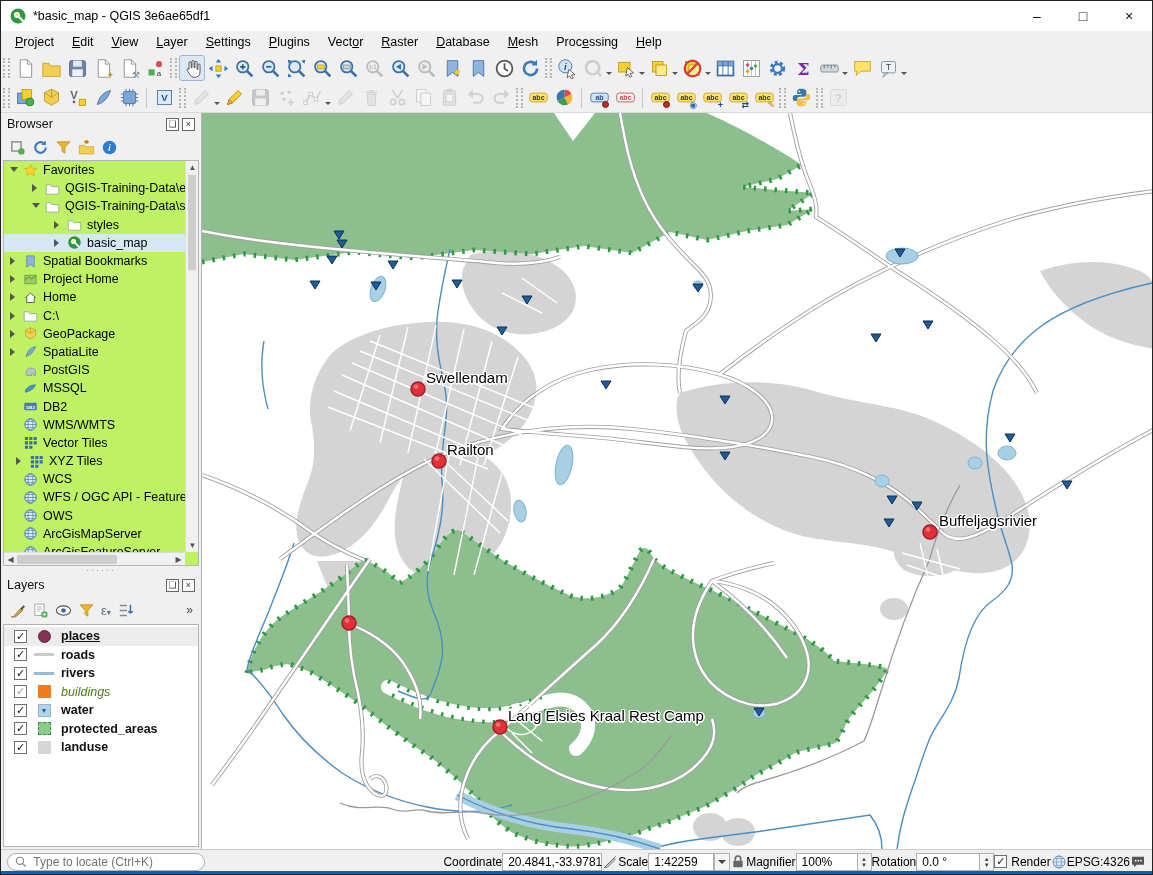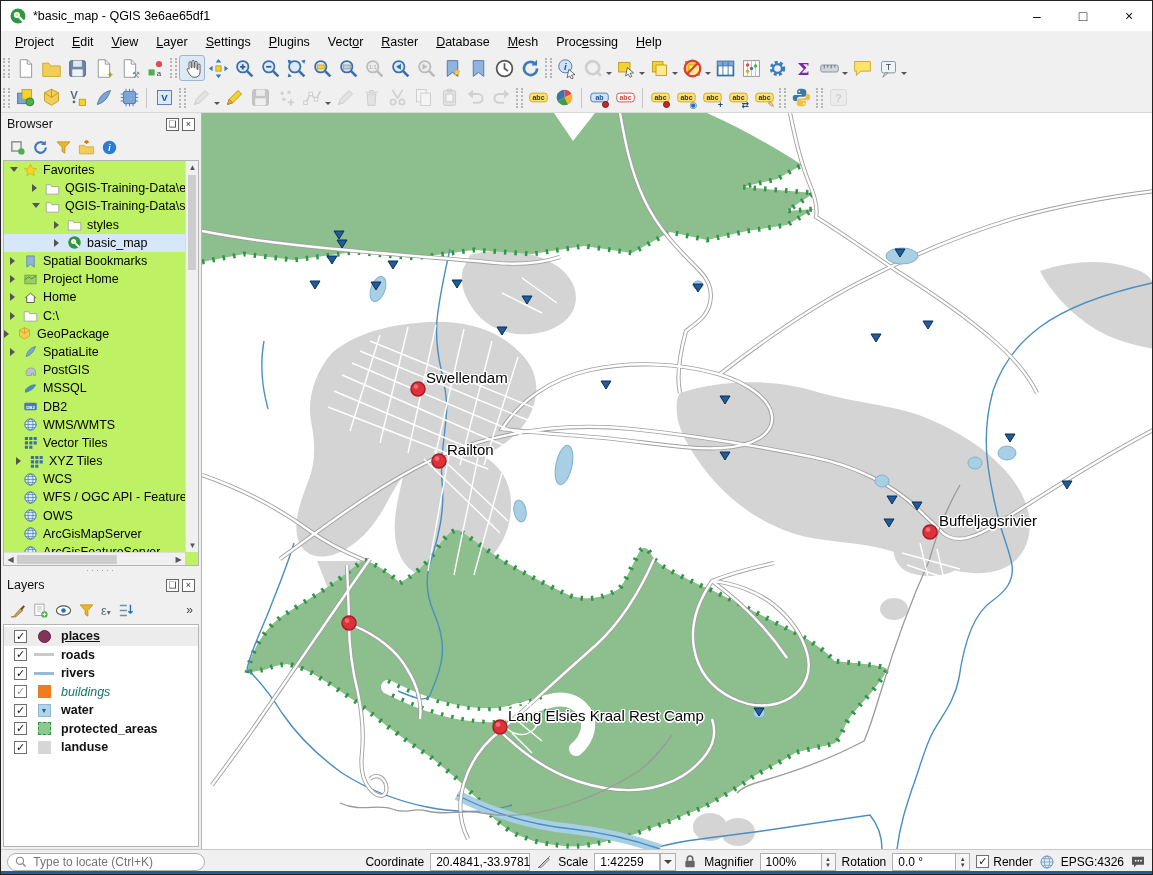--- a/index.html
+++ b/index.html
@@ -57,21 +57,21 @@
 .sym-circle{width:13px;height:13px;border-radius:50%;background:#833258;border:1px solid #5e2340}
 .sym-lineg{width:20px;height:3px;background:#c9c9c9}
 .sym-lineb{width:20px;height:2.5px;background:#94bbd9}
 .sym-sq{width:13px;height:13px}
 .u{text-decoration:underline}
 
 .mapwrap{position:absolute;top:112px;left:200px;width:953px;height:736px;background:#fff;overflow:hidden;border-left:1px solid #b4b4b4}
 .maplabel{position:absolute;font-size:15px;color:#000;white-space:nowrap;
  text-shadow:-1px -1px 0 #fff,1px -1px 0 #fff,-1px 1px 0 #fff,1px 1px 0 #fff,0 -1.5px 0 #fff,0 1.5px 0 #fff,-1.5px 0 0 #fff,1.5px 0 0 #fff}
 
-.statusbar{position:absolute;left:0;right:0;top:848px;height:24px;background:#f0f0f0;border-top:1px solid #c8c8c8;display:flex;align-items:center;font-size:12px;color:#000;padding:0 6px;gap:6px}
+.statusbar{position:absolute;left:0;right:0;top:848px;height:24px;background:#f0f0f0;border-top:1px solid #c8c8c8;display:flex;align-items:center;font-size:12px;color:#000;padding:0 6px;}
 .bluestrip{position:absolute;left:0;right:0;bottom:0;height:3px;background:#1d5c9e}
 .searchbox{display:flex;align-items:center;width:198px;height:18px;border:1px solid #b0b0b0;border-radius:9px;background:#fff;color:#8a8a8a;padding:0 6px;gap:5px}
 .sb-input{border:none;outline:none;font-size:12px;color:#8a8a8a;width:100%;background:transparent;font-family:inherit}
 .field{height:18px;background:#fff;border:1px solid #b0b0b0;display:flex;align-items:center;padding:0 5px;font-size:12px}
 .spin{display:flex;flex-direction:column;justify-content:center;width:14px;height:18px;border:1px solid #b0b0b0;border-left:none;background:#f5f5f5;font-size:6px;line-height:6px;color:#444;text-align:center}
 .combo-arrow{width:16px;height:18px;border:1px solid #b0b0b0;background:#f5f5f5;display:flex;align-items:center;justify-content:center}
 .caret{width:0;height:0;border:4px solid transparent;border-top-color:#444;margin-top:4px}
 .sicon{width:16px;height:16px}
 .flexsp{flex:1}
 </style>
@@ -846,21 +846,21 @@
               </svg>
               <span class="tlabel">Home</span>
             </div>
           <div class="trow" style="padding-left:6px">
               <span class="exp c"></span>
               <svg class="ti">
                 <use href="#sy-folderg"></use>
               </svg>
               <span class="tlabel">C:\</span>
             </div>
-          <div class="trow" style="">
+          <div class="trow" style="padding-left:6px">
               <span class="exp c"></span>
               <svg class="ti">
                 <use href="#sy-cube"></use>
               </svg>
               <span class="tlabel">GeoPackage</span>
             </div>
           <div class="trow" style="padding-left:6px">
               <span class="exp c"></span>
               <svg class="ti">
                 <use href="#sy-feather"></use>
@@ -997,21 +997,21 @@
             <span class="lsym">
               <span class="sym-lineb"></span>
             </span>
             <span>rivers</span>
           </div>
         <div class="lrow">
             <span class="cb" style="color:#999">✓</span>
             <span class="lsym">
               <span class="sym-sq" style="background:#f07c1f"></span>
             </span>
-            <span style="font-style:italic;font-weight:normal;color:#0f766e">buildings</span>
+            <span style="font-style:italic;font-weight:normal;color:#4d7c0f">buildings</span>
           </div>
         <div class="lrow">
             <span class="cb">✓</span>
             <span class="lsym">
               <span class="sym-sq" style="background:#b3d4e8;border:1px solid #8fb8d8;font-size:7px;color:#1f5c99;text-align:center;line-height:11px">▼</span>
             </span>
             <span>water</span>
           </div>
         <div class="lrow">
             <span class="cb">✓</span>

